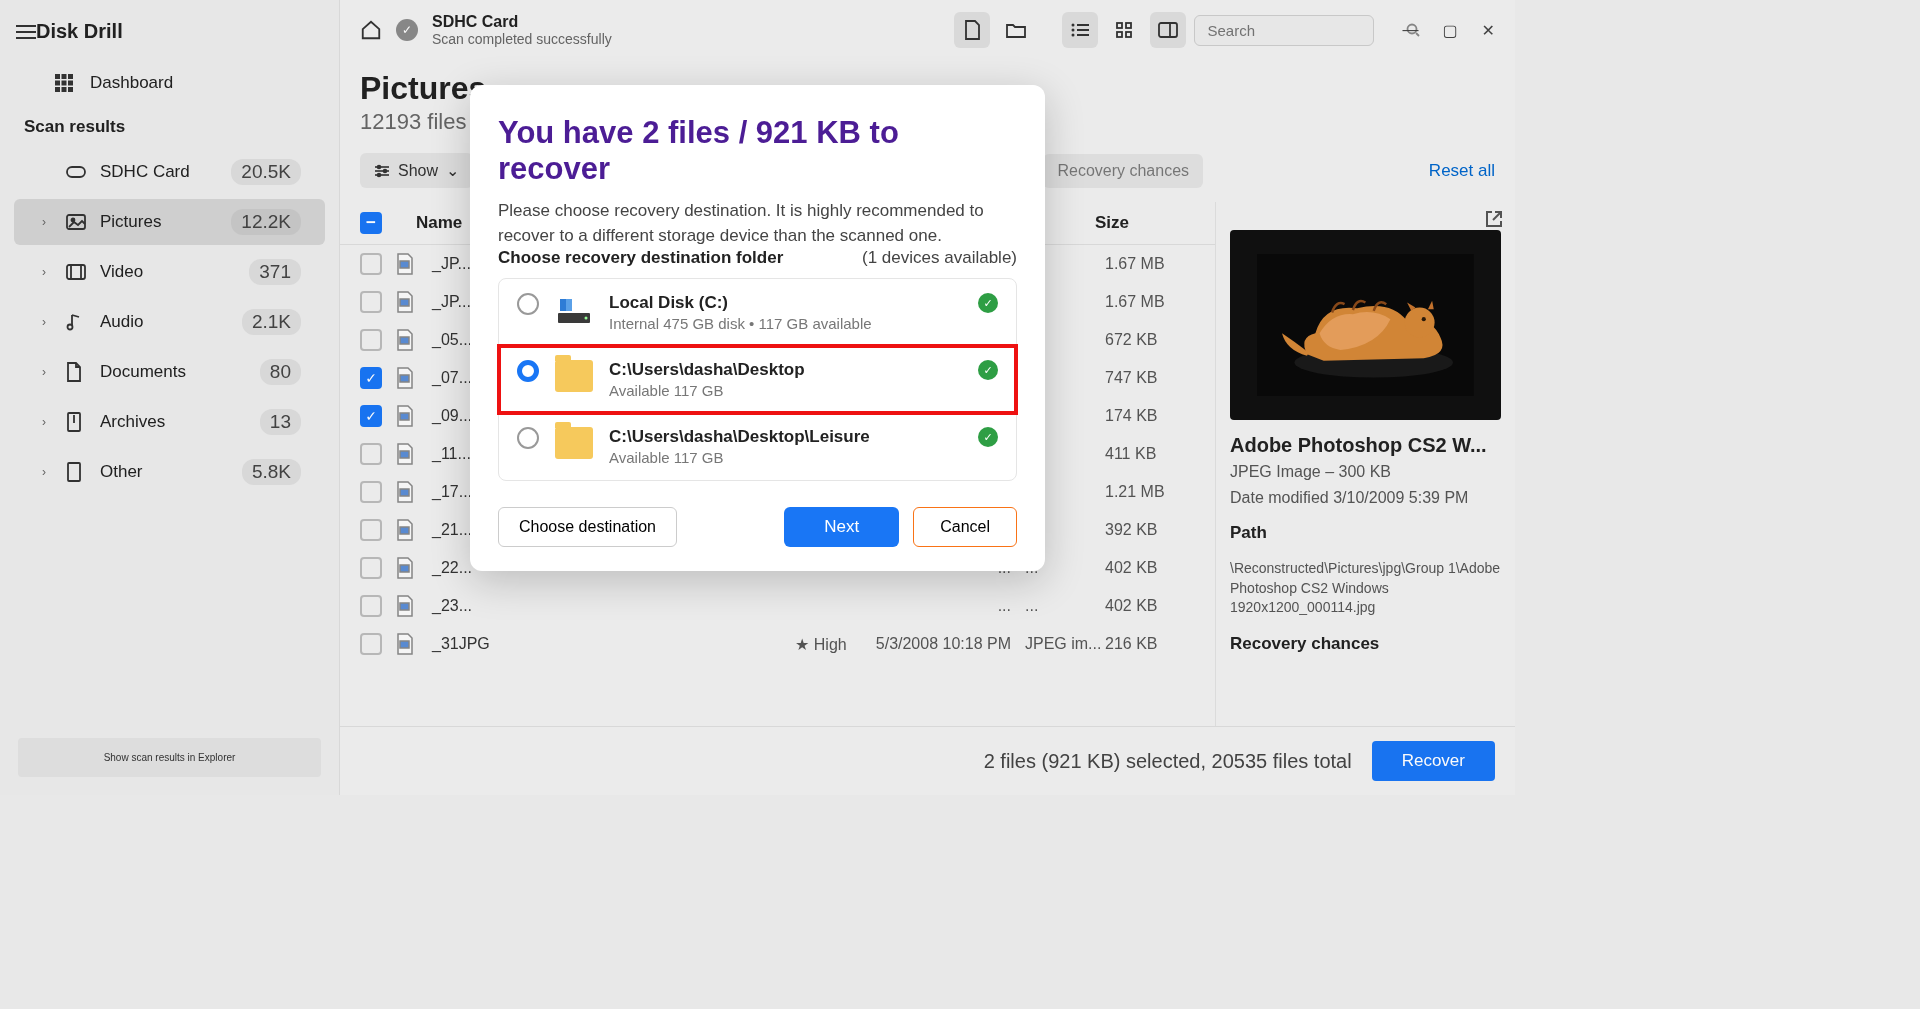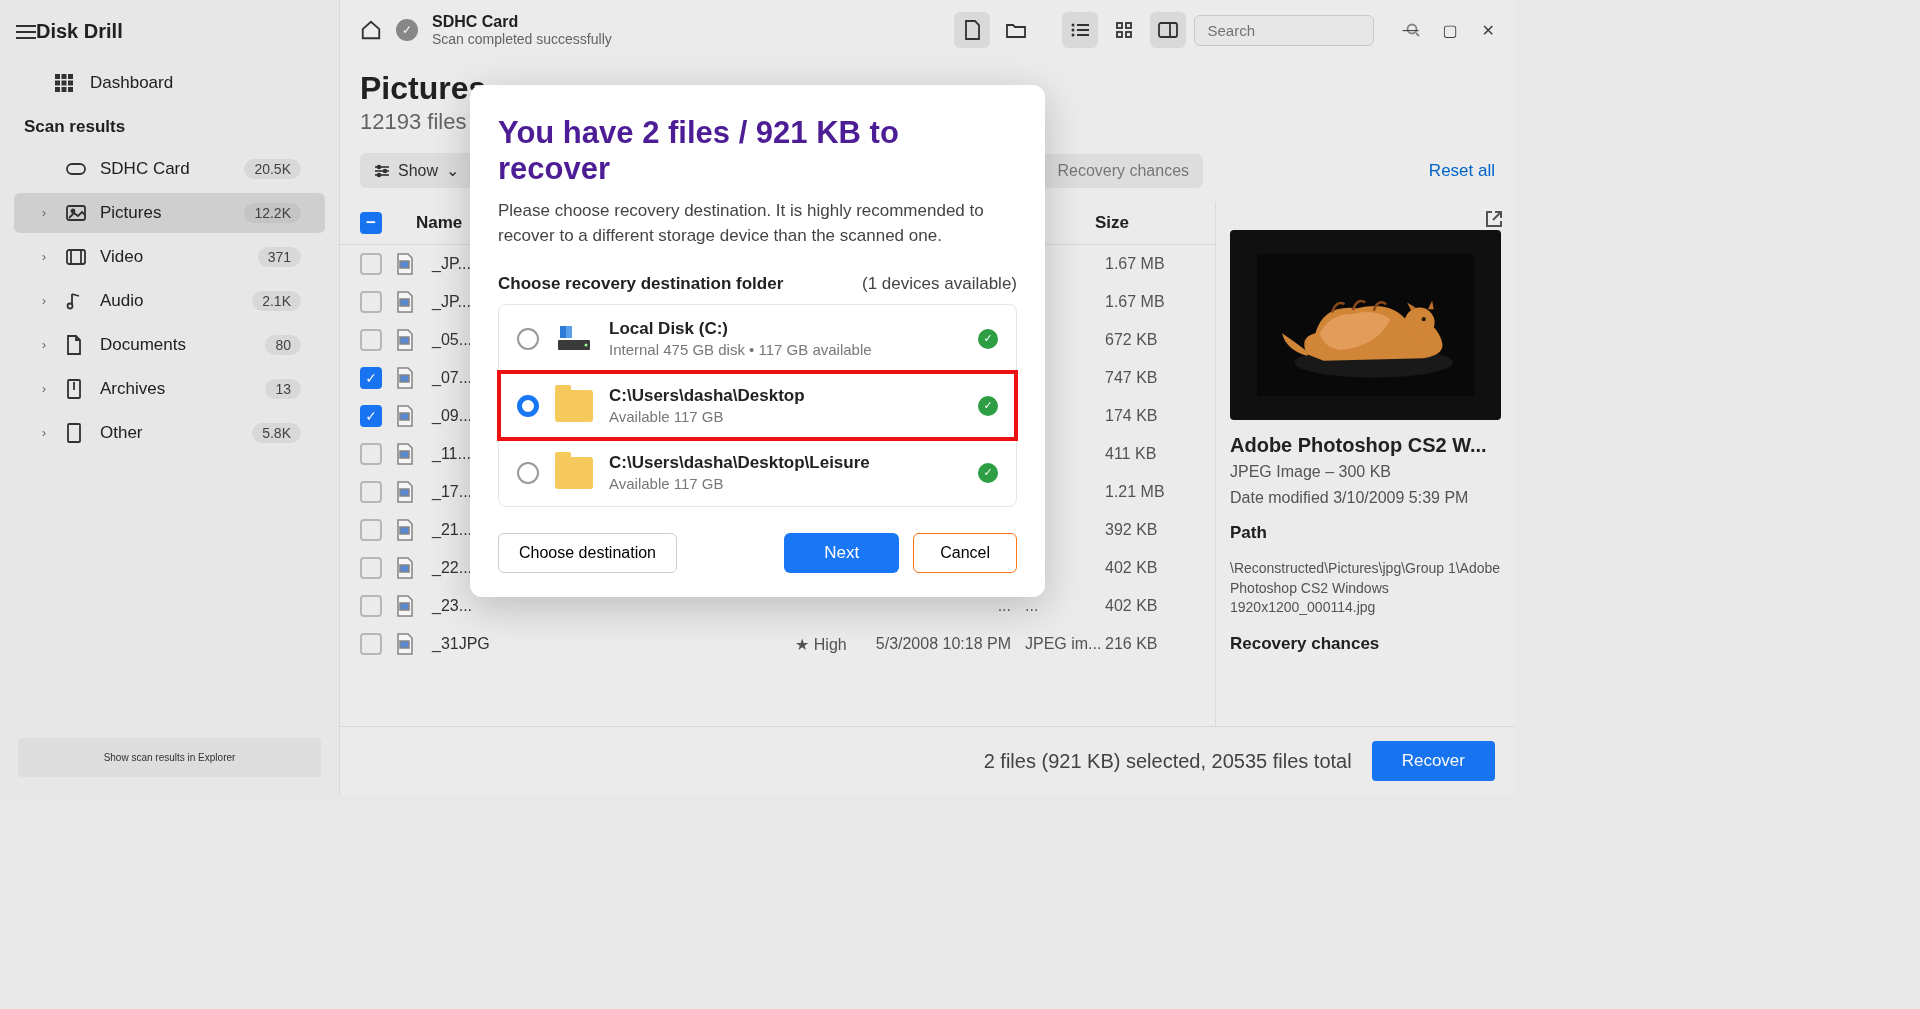--- a/index.html
+++ b/index.html
@@ -15,21 +15,21 @@
 .app-title { font-size: 20px; font-weight: 600; color: #222; }
 .sidebar-item { display: flex; align-items: center; padding: 10px 24px; gap: 14px; cursor: pointer; }
 .sidebar-item.dashboard { padding-left: 52px; }
 .sidebar-item .icon { width: 24px; display: flex; justify-content: center; color: #333; }
 .sidebar-label-text { font-size: 17px; color: #222; flex: 1; }
 .sidebar-heading { font-size: 17px; font-weight: 600; color: #222; padding: 14px 24px 10px; }
 .nav-item { display: flex; align-items: center; padding: 10px 24px 10px 28px; gap: 12px; cursor: pointer; border-radius: 6px; margin: 2px 14px; }
 .nav-item .chev { width: 12px; color: #666; font-size: 12px; }
 .nav-item .nicon { width: 22px; color: #333; }
 .nav-item .nlabel { flex: 1; font-size: 17px; color: #222; }
-.nav-item .badge { background: #ddd; border-radius: 12px; padding: 2px 10px; font-size: 14px; color: #444; }
+.nav-item .badge { background: #ddd; border-radius: 12px; padding: 2px 10px; font-size: 19px; color: #444; }
 .nav-item.active { background: #d4d4d4; }
 .nav-item.active .badge { background: #c8c8c8; }
 .sidebar-footer { margin-top: auto; padding: 18px; }
 .explorer-btn { width: 100%; padding: 14px; background: #e2e2e2; border: none; font-size: 10px; color: #333; cursor: pointer; border-radius: 4px; }
 
 
 .main { flex: 1; display: flex; flex-direction: column; background: #f0f0f0; position: relative; }
 .topbar { display: flex; align-items: center; padding: 12px 20px; gap: 14px; }
 .topbar .home { color: #333; }
 .topbar .check { width: 22px; height: 22px; border-radius: 50%; background: #8a8a8a; display: flex; align-items: center; justify-content: center; color: #fff; font-size: 12px; }
@@ -84,25 +84,25 @@
 
 .footer { display: flex; align-items: center; padding: 14px 20px; border-top: 1px solid #ddd; }
 .footer-status { margin-left: auto; font-size: 20px; color: #444; margin-right: 20px; }
 .recover-btn { background: #1976f5; color: #fff; border: none; padding: 10px 30px; font-size: 17px; border-radius: 4px; cursor: pointer; }
 
 
 .modal-backdrop { position: absolute; inset: 0; background: rgba(0,0,0,0.02); display: flex; align-items: flex-start; justify-content: center; padding-top: 85px; }
 .modal { width: 575px; background: #fff; border-radius: 12px; box-shadow: 0 10px 40px rgba(0,0,0,0.2); padding: 30px 28px 24px; }
 .modal-title { font-size: 31px; font-weight: 700; color: #4c1d95; }
 .modal-text { font-size: 17px; color: #444; margin-top: 12px; line-height: 1.45; }
-.modal-subhead { display: flex; justify-content: space-between; margin-top: 26px; font-size: 17px; }
+.modal-subhead { display: flex; justify-content: space-between; font-size: 17px; }
 .modal-subhead .left { font-weight: 600; color: #222; }
 .modal-subhead .right { color: #444; }
 .dest-list { margin-top: 10px; border: 1px solid #e5e5e5; border-radius: 8px; }
-.dest-item { display: flex; align-items: center; padding: 14px 18px; gap: 16px; }
+.dest-item { display: flex; align-items: flex-start; padding: 14px 18px; gap: 16px; }
 .dest-item.highlight { outline: 4px solid #e11; outline-offset: -2px; }
 .radio { width: 22px; height: 22px; border: 2.5px solid #999; border-radius: 50%; }
 .radio.selected { border: 5px solid #1976f5; }
 .disk-icon { width: 38px; height: 38px; display: flex; align-items: center; justify-content: center; }
 .folder-icon { width: 38px; height: 32px; background: #f6c95c; border-radius: 3px; position: relative; }
 .folder-icon::before { content: ''; position: absolute; top: -5px; left: 0; width: 16px; height: 6px; background: #f6c95c; border-radius: 2px 2px 0 0; }
 .dest-text { flex: 1; }
 .dest-title { font-size: 17px; font-weight: 600; color: #222; }
 .dest-sub { font-size: 15px; color: #777; margin-top: 2px; }
 .dest-check { width: 20px; height: 20px; background: #2e9e44; border-radius: 50%; display: flex; align-items: center; justify-content: center; color: #fff; font-size: 11px; }

